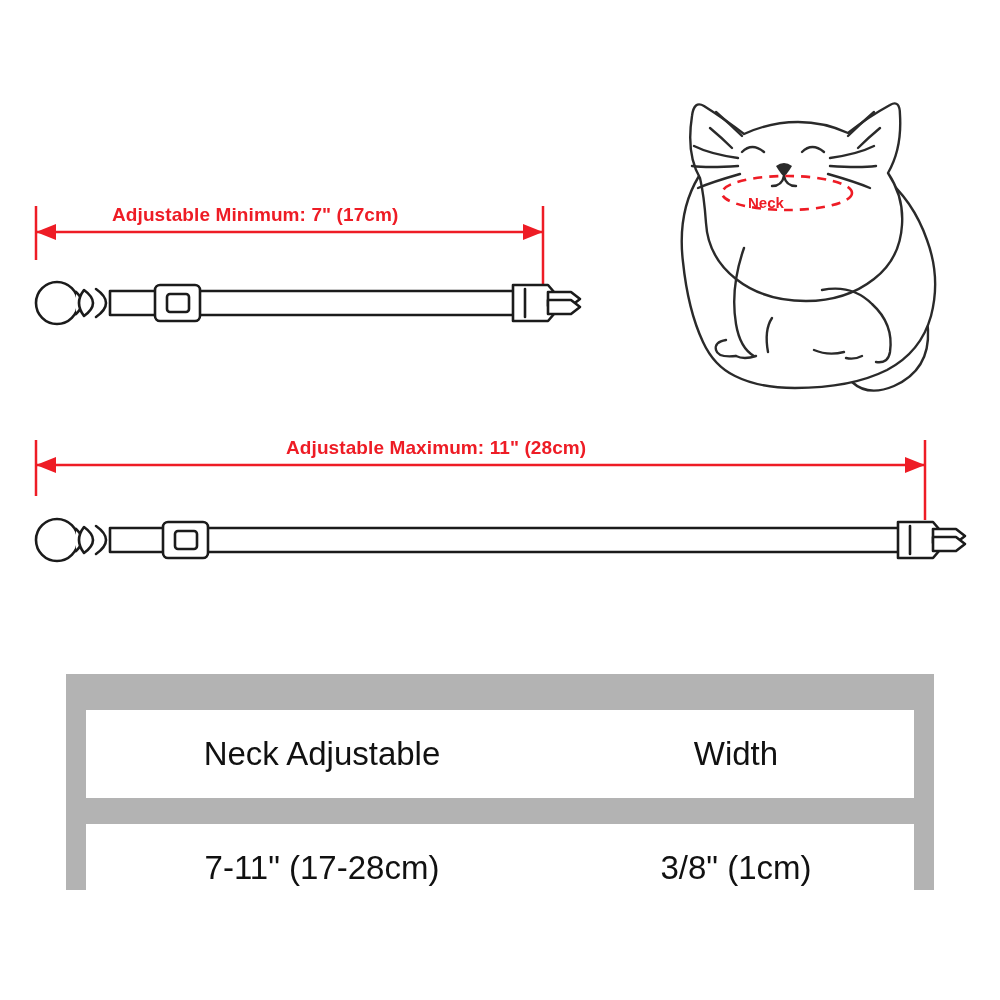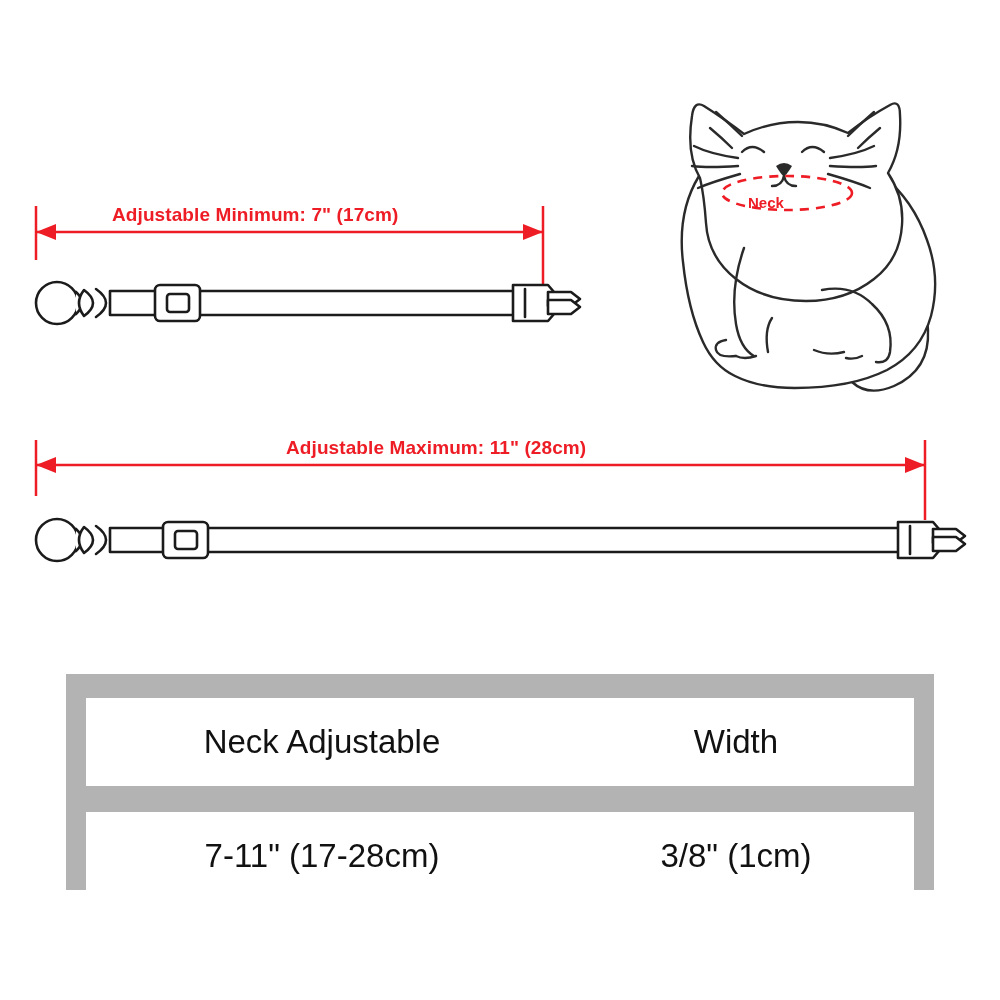--- a/index.html
+++ b/index.html
@@ -43,21 +43,21 @@
 
   
   .spec-table {
     position: absolute;
     left: 66px;
     top: 674px;
     width: 868px;
     height: 216px;
     background: #b3b3b3;
     box-sizing: border-box;
-    padding: 24px 20px;
+    padding: 36px 20px;
   }
   .spec-row {
     display: flex;
     width: 100%;
     height: 88px;
     background: #ffffff;
     box-sizing: border-box;
   }
   .spec-row + .spec-row { margin-top: 26px; }
   .spec-cell {

